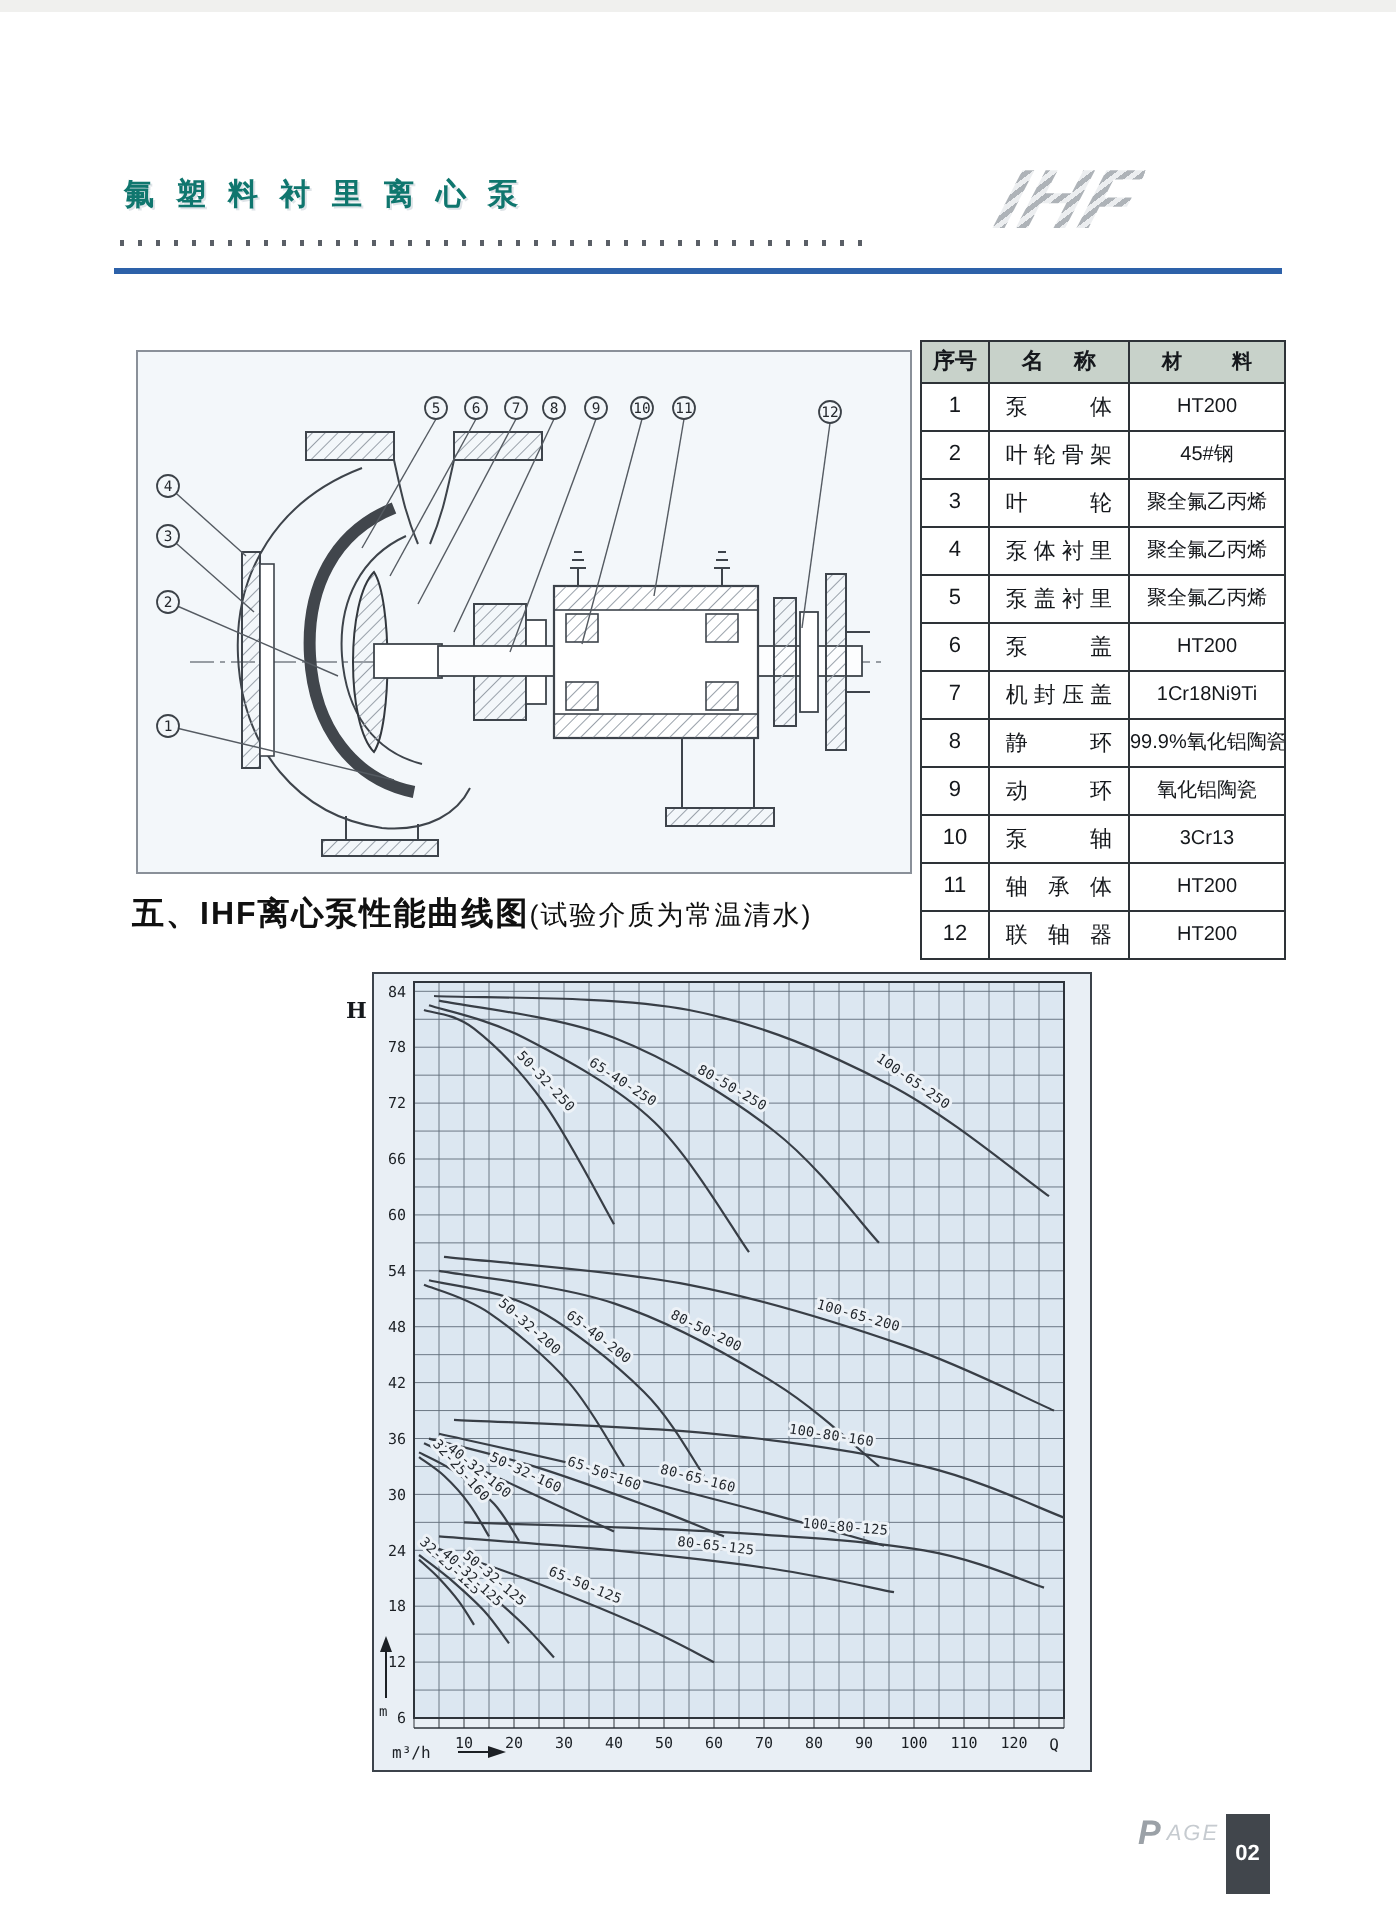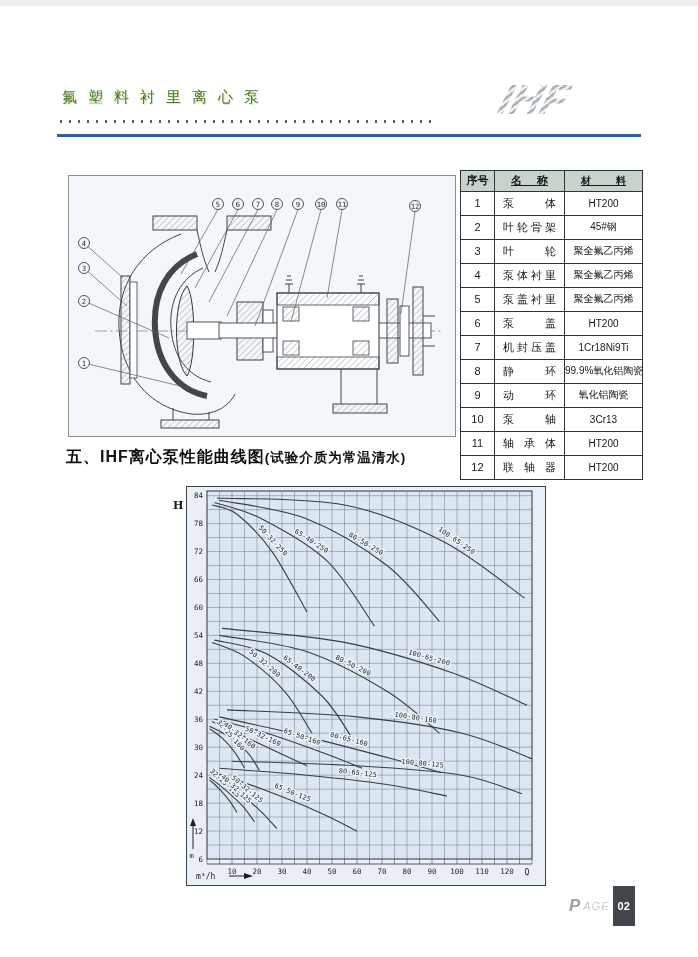--- a/index.html
+++ b/index.html
@@ -1,67 +1,67 @@
 <!DOCTYPE html>
 <html><head>
 <meta charset="utf-8">
 <style>
   * { margin:0; padding:0; box-sizing:border-box; }
   body { background:#ffffff; font-family:"Liberation Sans", sans-serif; }
   .page { position:relative; width:698px; height:957px; background:#fff; overflow:hidden; }
   .top-strip { position:absolute; left:0; top:0; width:698px; height:6px; background:#f0f0ee; }
 
   
-  .badge { position:absolute; left:62px; top:88px; font-size:15px; font-weight:normal;
-           color:#4d7c0f; letter-spacing:11px; text-shadow:1px 1px 0 #dfe4e8; }
+  .badge { position:absolute; left:62px; top:88px; font-size:15px; font-weight:bold;
+           color:#0f766e; letter-spacing:11px; text-shadow:1px 1px 0 #dfe4e8; }
   .dotline { position:absolute; left:60px; top:120px; width:376px; height:3px;
              background:repeating-linear-gradient(90deg,#5a5f66 0 2px,transparent 2px 9px); }
   .pump-logo { position:absolute; left:416px; top:83px; font-size:46px; font-weight:bold;
                letter-spacing:8px; color:#f2f6fb; -webkit-text-stroke:2px #3a6cb8; z-index:2; }
   .ihf-mark { position:absolute; left:500px; top:76px; font-size:42px; font-weight:bold; font-style:italic;
               transform:skewX(-18deg); z-index:1; color:#c3c7cb;
               background:repeating-linear-gradient(135deg,#aeb3b8 0 3px,#eceef0 3px 6px);
               -webkit-background-clip:text; background-clip:text; -webkit-text-fill-color:transparent; }
   .blue-rule { position:absolute; left:57px; top:134px; width:584px; height:3px; background:#2d61a9; }
 
   .sec-title { position:absolute; font-size:16px; font-weight:bold; color:#101010; letter-spacing:1px; }
   #sec4-title { left:66px; top:146px; }
   #sec5-title { left:66px; top:447px; }
-  .sec-note { font-size:13.5px; font-weight:bold; }
+  .sec-note { font-size:13.5px; font-weight:normal; }
 
   
   .diagram-box { position:absolute; left:68px; top:175px; width:388px; height:262px;
                  background:#f3f7fa; border:1px solid #8a9099; }
   .diagram-box svg { display:block; }
 
   
   .mat-table { position:absolute; left:460px; top:170px; width:183px; border-collapse:collapse;
                table-layout:fixed; }
   .mat-table td, .mat-table th { border:1px solid #2e3338; height:20.6px; font-size:11px; color:#15181c;
                text-align:center; overflow:hidden; white-space:nowrap; }
   .mat-table th { background:#c8d2ca; font-weight:bold; }
   .mat-table .c-no  { width:30px; }
   .mat-table .c-name{ width:62px; }
   .mat-table .c-mat { width:69px; font-size:10px; }
   .mat-table td.c-name { text-align:justify; text-align-last:justify; padding:4px 8px; }
-  .mat-table th.c-name, .mat-table th.c-mat { text-align:justify; text-align-last:justify; padding:0 16px;text-decoration:underline; }
+  .mat-table th.c-name, .mat-table th.c-mat { text-align:justify; text-align-last:justify; padding:0 16px; }
 
   
   .chart-wrap { position:absolute; left:186px; top:486px; width:360px; height:400px;
                 background:#e9eff5; border:1px solid #3c434b; }
   .h-label { position:absolute; left:-14px; top:12px; font-size:11px; font-weight:bold;
              color:#16191d; font-family:"DejaVu Serif", serif; }
   svg text { font-family:"DejaVu Sans Mono", monospace; }
   .pump-part { stroke:#3e444b; fill:none; stroke-width:1; }
 
   
   .pagefoot { position:absolute; left:569px; top:886px; display:flex; align-items:center; gap:3px; }
   .pg-p { font-size:17px; font-weight:bold; font-style:italic; color:#9ba1a7; }
   .pg-age { font-size:11px; font-style:italic; color:#c6cbd0; letter-spacing:1px; }
-  .pg-num { background:#41464c; color:#fff; font-size:11px; font-weight:bold; padding:14px 5px; }
+  .pg-num { background:#41464c; color:#fff; font-size:11px; font-weight:bold; padding:14px 5px;margin-top:21px; }
 </style>
 </head>
 <body>
 
 <div class="page">
   <div class="top-strip"></div>
 
   <div class="badge">氟塑料衬里离心泵</div>
   <div class="dotline"></div>
   <div class="ihf-mark">IHF</div>

